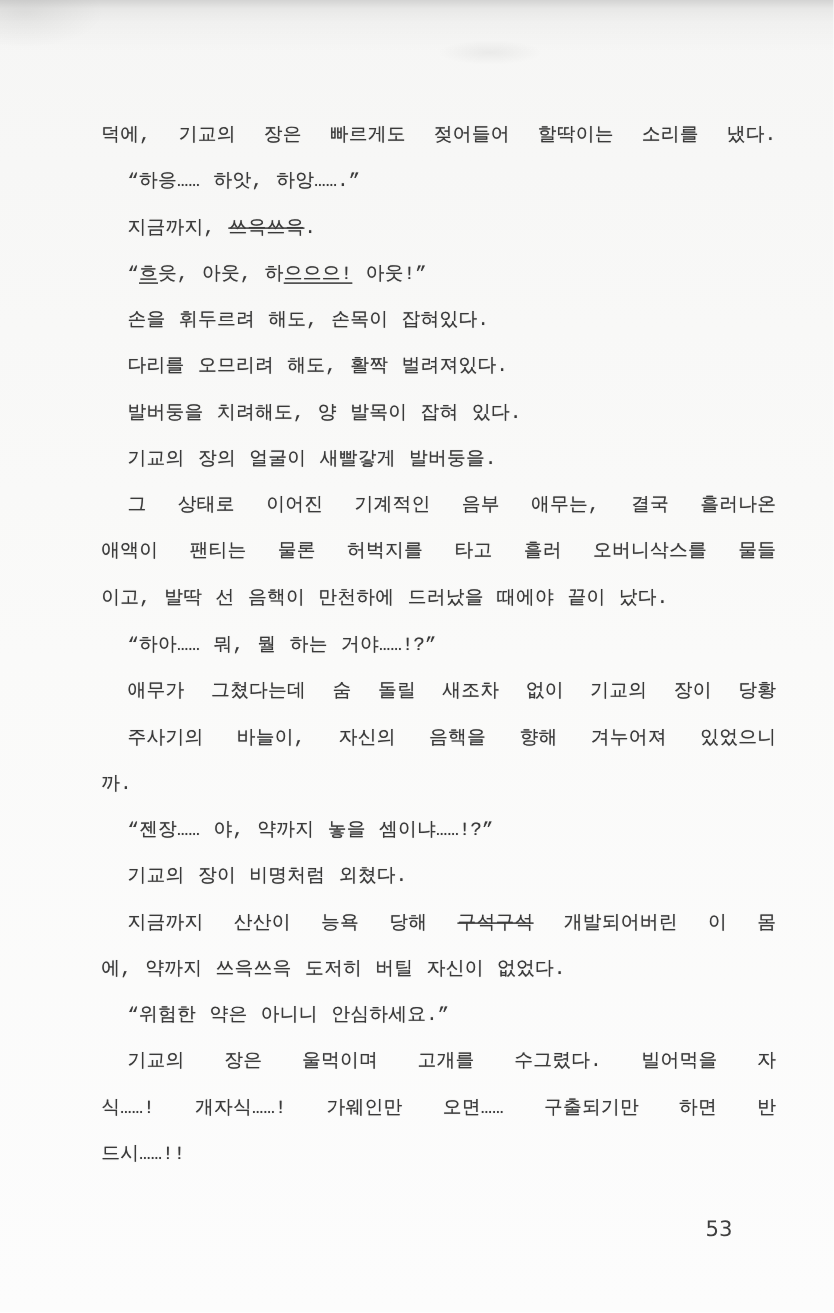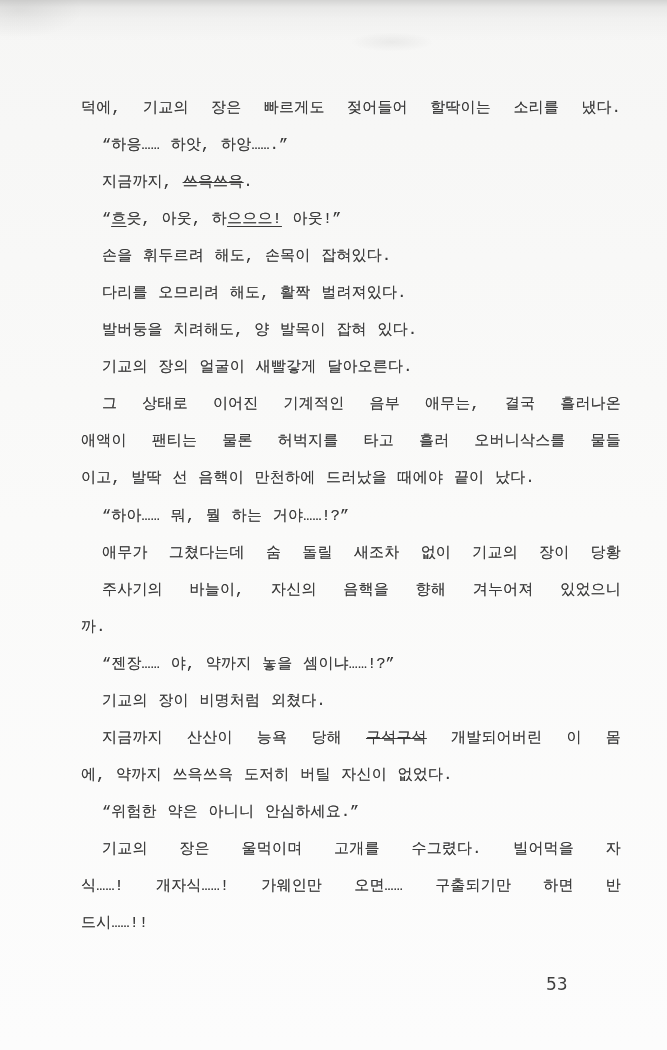--- a/index.html
+++ b/index.html
@@ -45,39 +45,39 @@
   }
 
   .strike { text-decoration: line-through; text-decoration-thickness: 1px; text-align: right; }
   .underline { text-decoration: underline; text-underline-offset: 3px; text-decoration-thickness: 1px; }
 
   .page-number {
     position: absolute;
     left: 546px;
     top: 974px;
     width: 40px;
-    text-align: left;
+    text-align: right;
     font-family: "DejaVu Sans", "Liberation Sans", sans-serif;
     font-size: 17px;
     color: #3f3f3f;
   }
 </style>
 </head>
 <body>
 
 <div class="page">
   <div class="text-block">
       <div class="line justify"><span>덕에, 기교의 장은 빠르게도 젖어들어 할딱이는 소리를 냈다.</span></div>
       <div class="line indent"><span>“하응…… 하앗, 하앙…….”</span></div>
       <div class="line indent"><span>지금까지, </span><span class="strike">쓰윽쓰윽</span><span>.</span></div>
       <div class="line indent"><span>“</span><span class="underline">흐</span><span>읏, 아웃, 하</span><span class="underline">으으으!</span><span> 아웃!”</span></div>
       <div class="line indent"><span>손을 휘두르려 해도, 손목이 잡혀있다.</span></div>
       <div class="line indent"><span>다리를 오므리려 해도, 활짝 벌려져있다.</span></div>
       <div class="line indent"><span>발버둥을 치려해도, 양 발목이 잡혀 있다.</span></div>
-      <div class="line indent"><span>기교의 장의 얼굴이 새빨갛게 달아오른다.</span></div>
+      <div class="line indent"><span>기교의 장의 얼굴이 새빨갛게 발버둥을.</span></div>
       <div class="line indent justify"><span>그 상태로 이어진 기계적인 음부 애무는, 결국 흘러나온</span></div>
       <div class="line justify"><span>애액이 팬티는 물론 허벅지를 타고 흘러 오버니삭스를 물들</span></div>
       <div class="line"><span>이고, 발딱 선 음핵이 만천하에 드러났을 때에야 끝이 났다.</span></div>
       <div class="line indent"><span>“하아…… 뭐, 뭘 하는 거야……!?”</span></div>
       <div class="line indent justify"><span>애무가 그쳤다는데 숨 돌릴 새조차 없이 기교의 장이 당황</span></div>
       <div class="line indent justify"><span>주사기의 바늘이, 자신의 음핵을 향해 겨누어져 있었으니</span></div>
       <div class="line"><span>까.</span></div>
       <div class="line indent"><span>“젠장…… 야, 약까지 놓을 셈이냐……!?”</span></div>
       <div class="line indent"><span>기교의 장이 비명처럼 외쳤다.</span></div>
       <div class="line indent justify"><span>지금까지 산산이 능욕 당해 </span><span class="strike">구석구석</span><span> 개발되어버린 이 몸</span></div>

